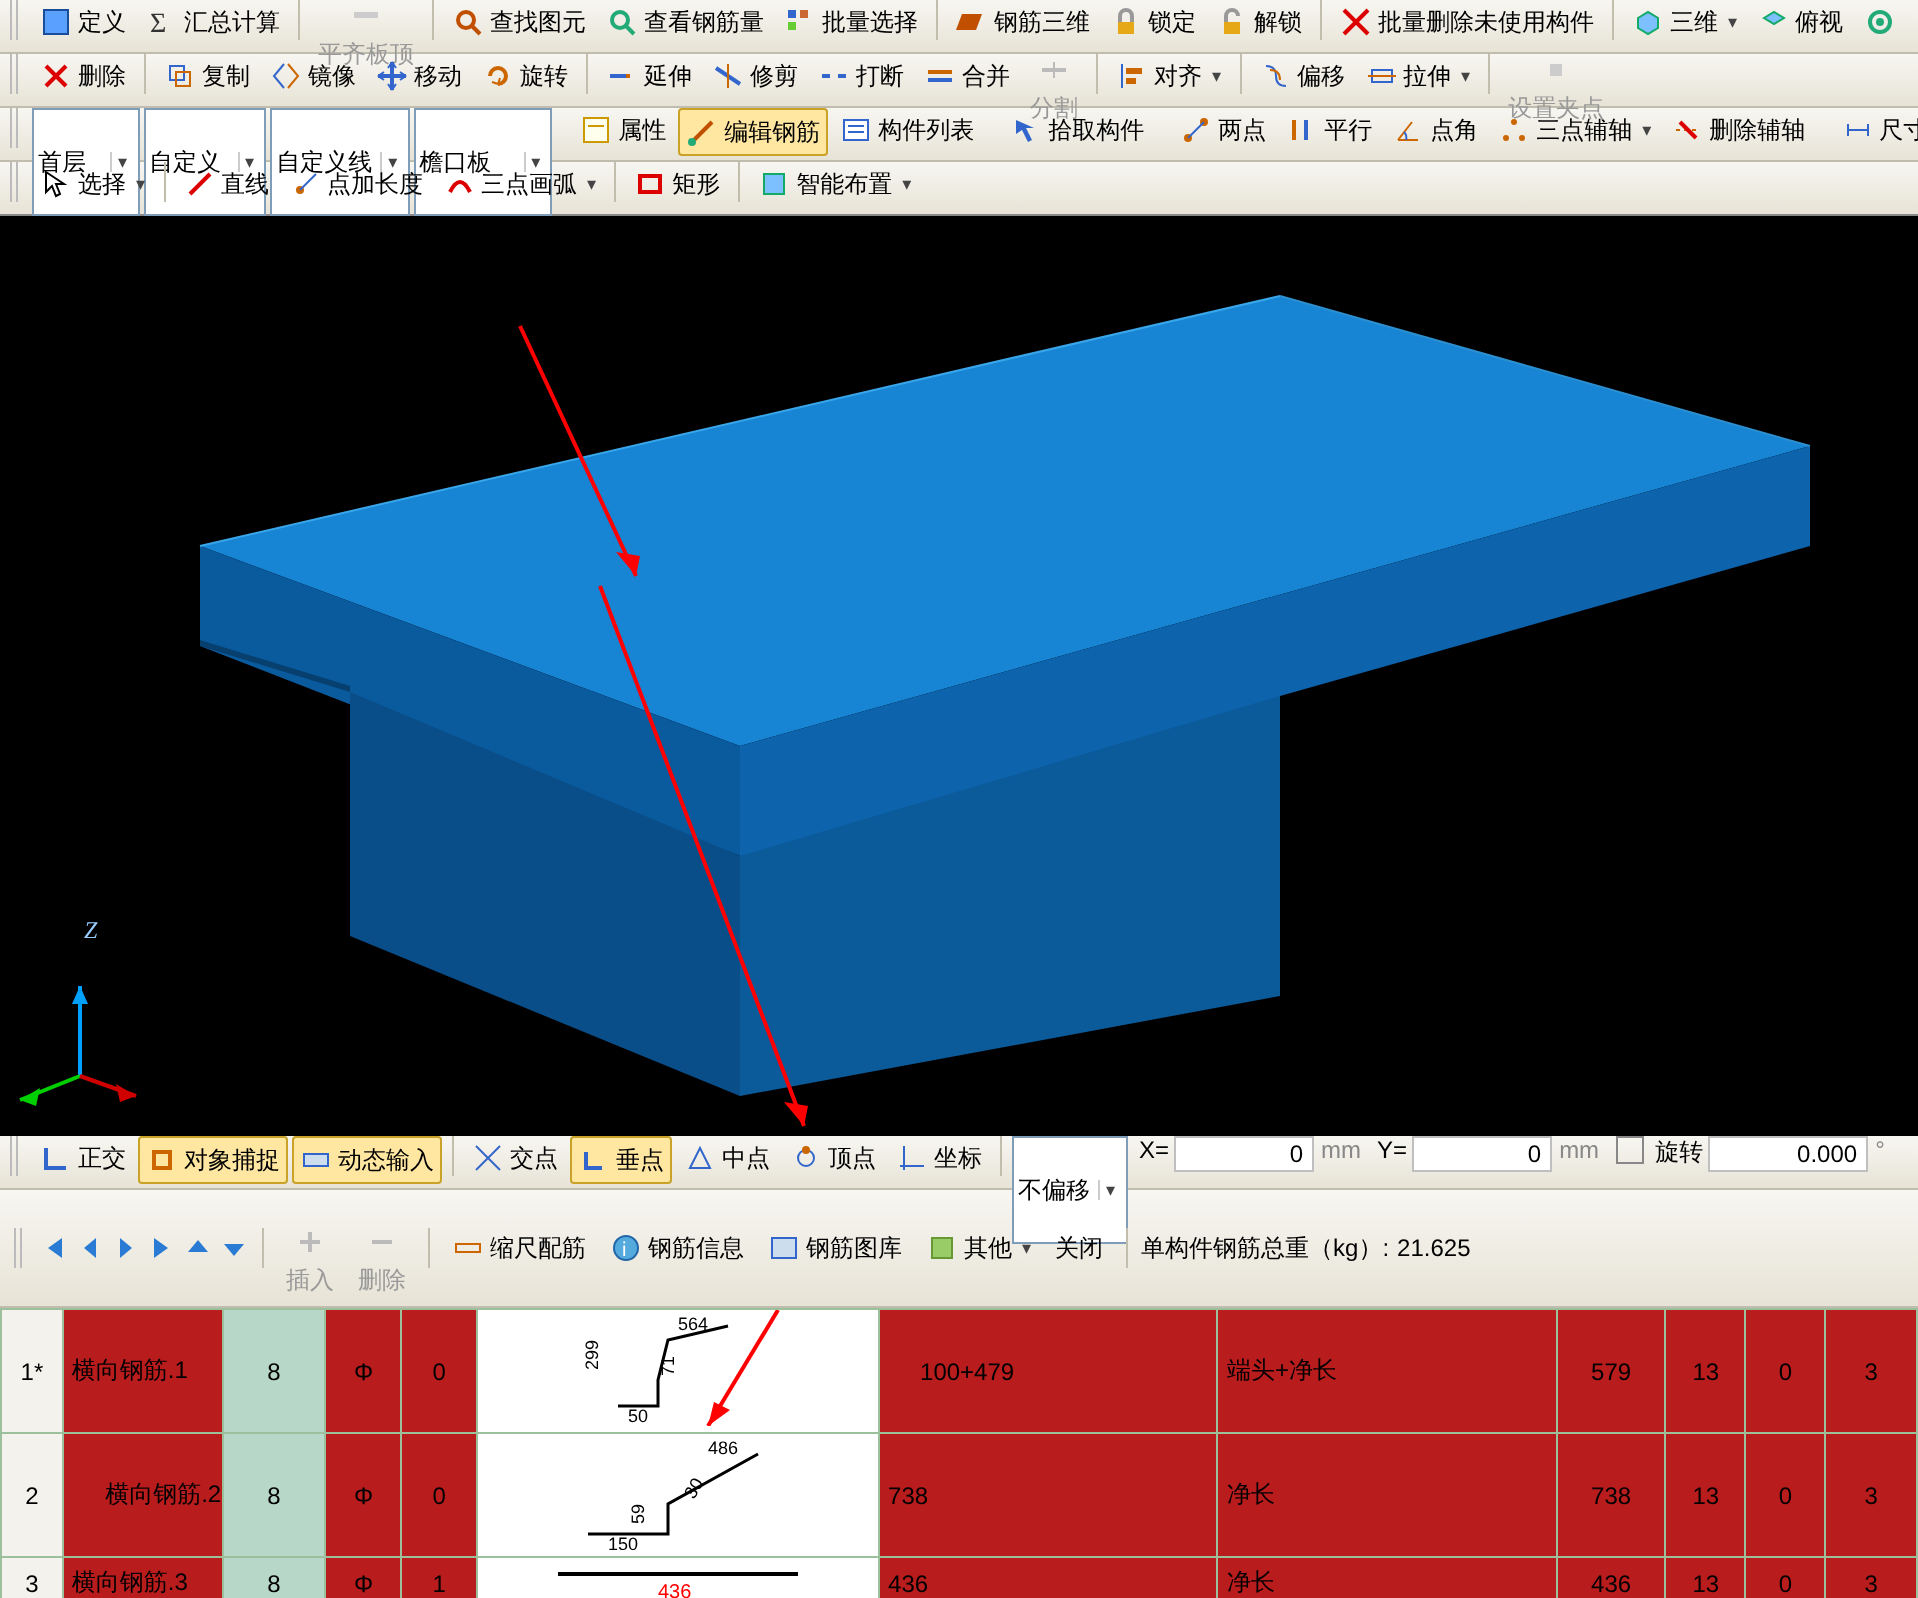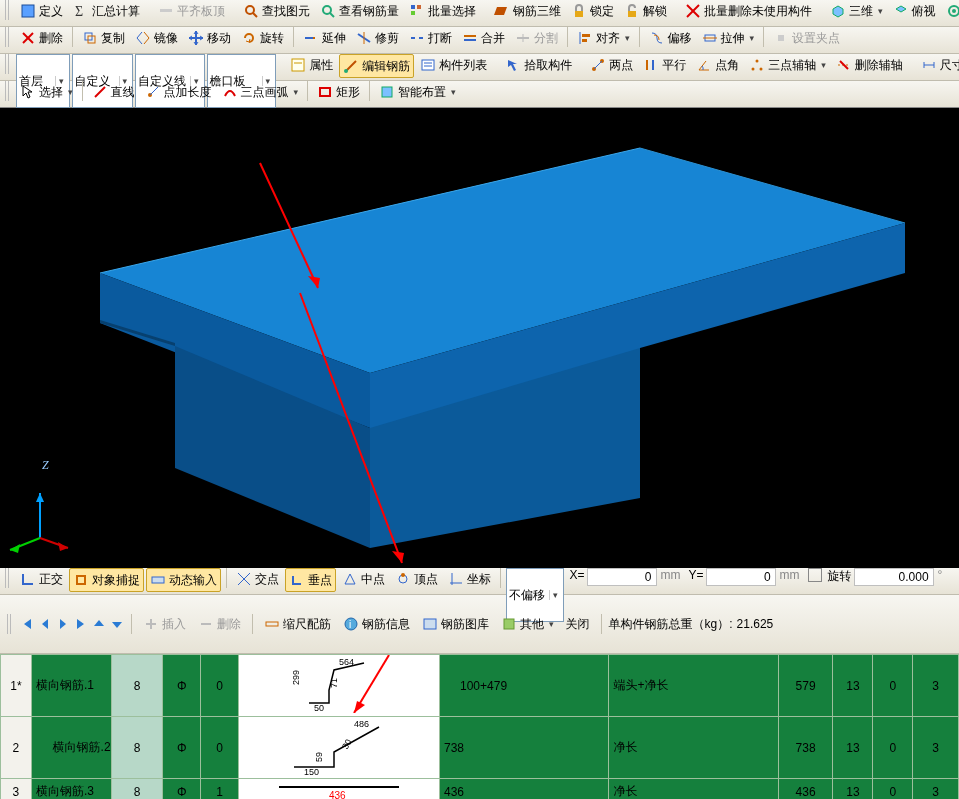--- a/index.html
+++ b/index.html
@@ -1,36 +1,36 @@
 <!DOCTYPE html>
 <html><head>
 <meta charset="utf-8">
 <style>
   html,body{margin:0;padding:0;font-family:"Microsoft YaHei","SimSun",Arial,sans-serif;font-size:12px;background:#ece9d8;color:#000;}
   body{width:959px;height:799px;overflow:hidden;position:relative;}
   .toolbar{display:flex;align-items:flex-start;height:26px;background:linear-gradient(#f7f6f1,#e7e3d6);border-bottom:1px solid #c0bcae;padding:0 2px;gap:2px;white-space:nowrap;}
   .grip{width:6px;height:20px;background:repeating-linear-gradient(90deg,#bbb 0 1px,transparent 1px 3px);margin:0 3px;flex:0 0 auto;}
   .tbtn{display:inline-flex;align-items:center;height:22px;padding:0 4px;border-radius:2px;cursor:pointer;gap:3px;}
-  .tbtn.disabled{color:#999;}
+  .tbtn.disabled{color:#999;flex-direction:column;}
   .tbtn.pressed{background:#ffe7a2;border:1px solid #c9a227;padding:0 3px;}
   .ico{display:inline-block;width:16px;height:16px;flex:0 0 auto;}
   .sep{width:1px;height:20px;background:#c2beae;margin:0 3px;}
   .dd{font-size:9px;color:#444;padding-left:2px;}
   .combo{display:inline-flex;align-items:center;height:18px;border:1px solid #7f9db9;background:#fff;padding:17px 2px;}
   .combo .dd{border-left:1px solid #ccc;padding:0 3px;}
   .viewport{position:absolute;left:0;top:108px;width:959px;height:460px;background:#000;}
   .statusbar{position:absolute;left:0;top:568px;width:959px;}
   .numbox{display:inline-block;width:60px;border:1px solid #bfbfbf;background:#fff;text-align:right;padding:0 4px;height:16px;line-height:16px;}
   .navbar{display:flex;align-items:center;height:26px;background:linear-gradient(#f7f6f1,#e7e3d6);border-bottom:1px solid #c0bcae;padding:16px 4px;gap:4px;}
   .navico{width:14px;height:14px;display:inline-block;}
   table.grid{border-collapse:collapse;width:959px;font-size:12px;background:#fff;}
   table.grid th,table.grid td{border:1px solid #9cbf9c;padding:0;text-align:center;height:22px;}
   table.grid th{background:#f3f2ec;font-weight:normal;}
   table.grid th.hi{background:#ffe7a2;color:#c05000;}
-  table.grid td{background:#15803d;}
+  table.grid td{background:#b91c1c;}
   table.grid td.shade{background:#b7d8c8;}
   table.grid td.rowhdr{background:#f3f2ec;width:30px;}
   table.grid tr.row td.graph{background:#fff;position:relative;height:58px;}
   .axis-label{position:absolute;font-family:"Times New Roman",serif;font-style:italic;color:#fff;}
 </style>
 </head>
 <body>
 
 <div class="toolbar">
   <span class="grip"></span>

